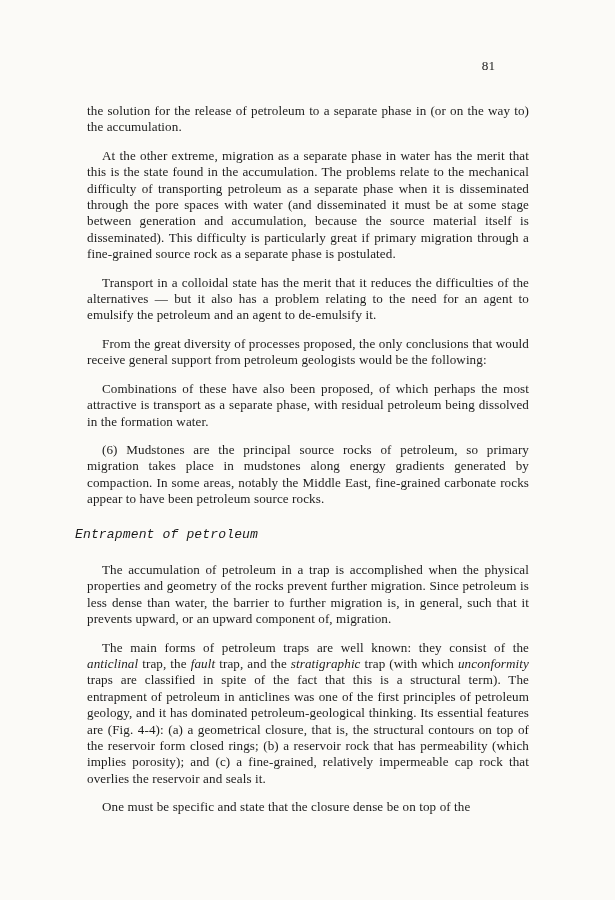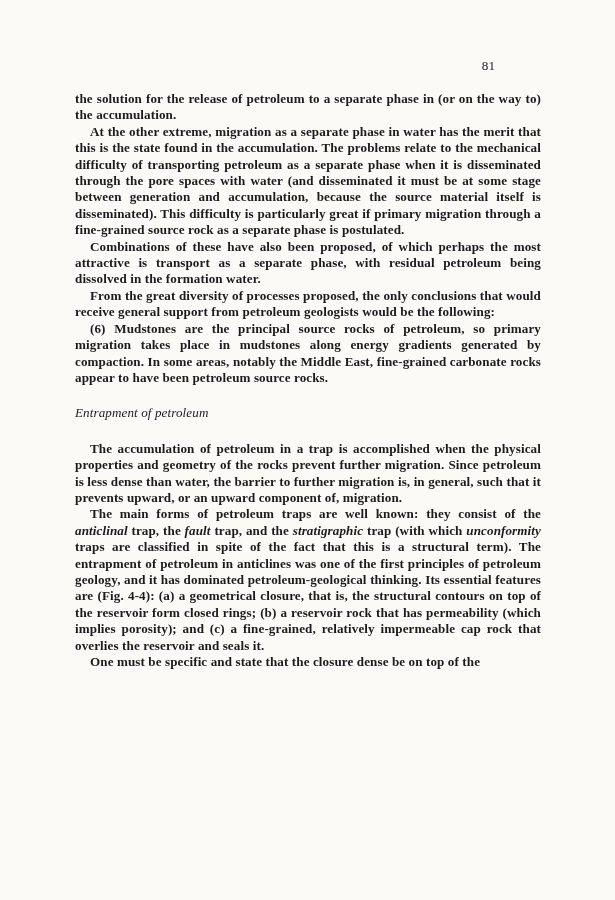--- a/index.html
+++ b/index.html
@@ -31,48 +31,49 @@
     position: absolute;
     top: 91px;
     left: 75px;
     width: 466px;
     text-align: justify;
     font-size: 13.1px;
     line-height: 16.4px;
     letter-spacing: 0.1px;
   }
   .page-body p {
-    margin: 0;
-    font-weight: bold;
+    margin: 12px;
   }
   .page-body p.indent {
     text-indent: 15px;
   }
   .page-body h2.heading {
     margin: 19px 0 19px 0;
     font-size: 13.1px;
     line-height: 16.4px;
     font-weight: normal;
     font-style: italic;
     text-align: left;
     text-indent: 0;
+    font-family: Liberation Mono, monospace;
   }
   .italic {
     font-style: italic;
   }
 </style>
 </head>
 <body>
 
 <div class="page">
   <div class="page-number">81</div>
   <div class="page-body">
       <p class=""><span>the solution for the release of petroleum to a separate phase in (or on the way to) the accumulation.</span></p>
       <p class="indent"><span>At the other extreme, migration as a separate phase in water has the merit that this is the state found in the accumulation. The problems relate to the mechanical difficulty of transporting petroleum as a separate phase when it is disseminated through the pore spaces with water (and disseminated it must be at some stage between generation and accumulation, because the source material itself is disseminated). This difficulty is particularly great if primary migration through a fine-grained source rock as a separate phase is postulated.</span></p>
+      <p class="indent"><span>Transport in a colloidal state has the merit that it reduces the difficulties of the alternatives — but it also has a problem relating to the need for an agent to emulsify the petroleum and an agent to de-emulsify it.</span></p>
+      <p class="indent"><span>From the great diversity of processes proposed, the only conclusions that would receive general support from petroleum geologists would be the following:</span></p>
       <p class="indent"><span>Combinations of these have also been proposed, of which perhaps the most attractive is transport as a separate phase, with residual petroleum being dissolved in the formation water.</span></p>
-      <p class="indent"><span>From the great diversity of processes proposed, the only conclusions that would receive general support from petroleum geologists would be the following:</span></p>
       <p class="indent"><span>(6) Mudstones are the principal source rocks of petroleum, so primary migration takes place in mudstones along energy gradients generated by compaction. In some areas, notably the Middle East, fine-grained carbonate rocks appear to have been petroleum source rocks.</span></p>
       <h2 class="heading"><span class="italic">Entrapment of petroleum</span></h2>
       <p class="indent"><span>The accumulation of petroleum in a trap is accomplished when the physical properties and geometry of the rocks prevent further migration. Since petroleum is less dense than water, the barrier to further migration is, in general, such that it prevents upward, or an upward component of, migration.</span></p>
       <p class="indent"><span>The main forms of petroleum traps are well known: they consist of the </span><span class="italic">anticlinal</span><span> trap, the </span><span class="italic">fault</span><span> trap, and the </span><span class="italic">stratigraphic</span><span> trap (with which </span><span class="italic">unconformity</span><span> traps are classified in spite of the fact that this is a structural term). The entrapment of petroleum in anticlines was one of the first principles of petroleum geology, and it has dominated petroleum-geological thinking. Its essential features are (Fig. 4-4): (a) a geometrical closure, that is, the structural contours on top of the reservoir form closed rings; (b) a reservoir rock that has permeability (which implies porosity); and (c) a fine-grained, relatively impermeable cap rock that overlies the reservoir and seals it.</span></p>
       <p class="indent"><span>One must be specific and state that the closure dense be on top of the</span></p>
     </div>
 </div>
 
 </body></html>

